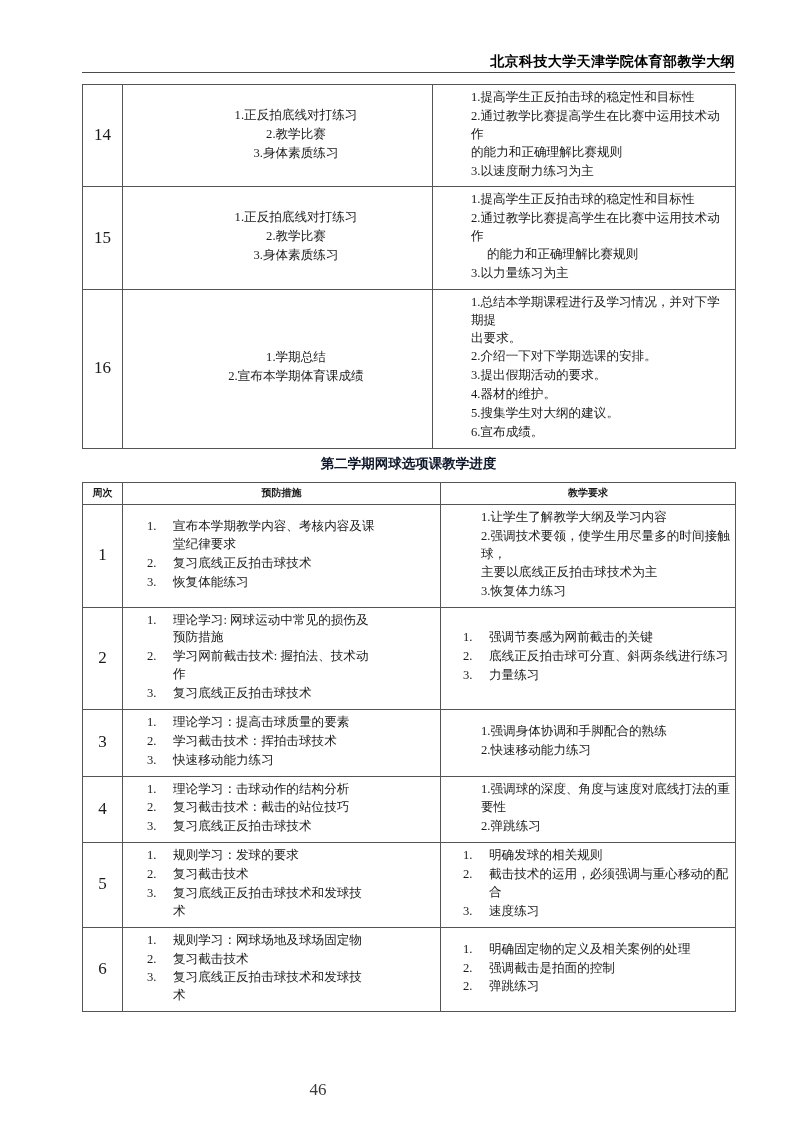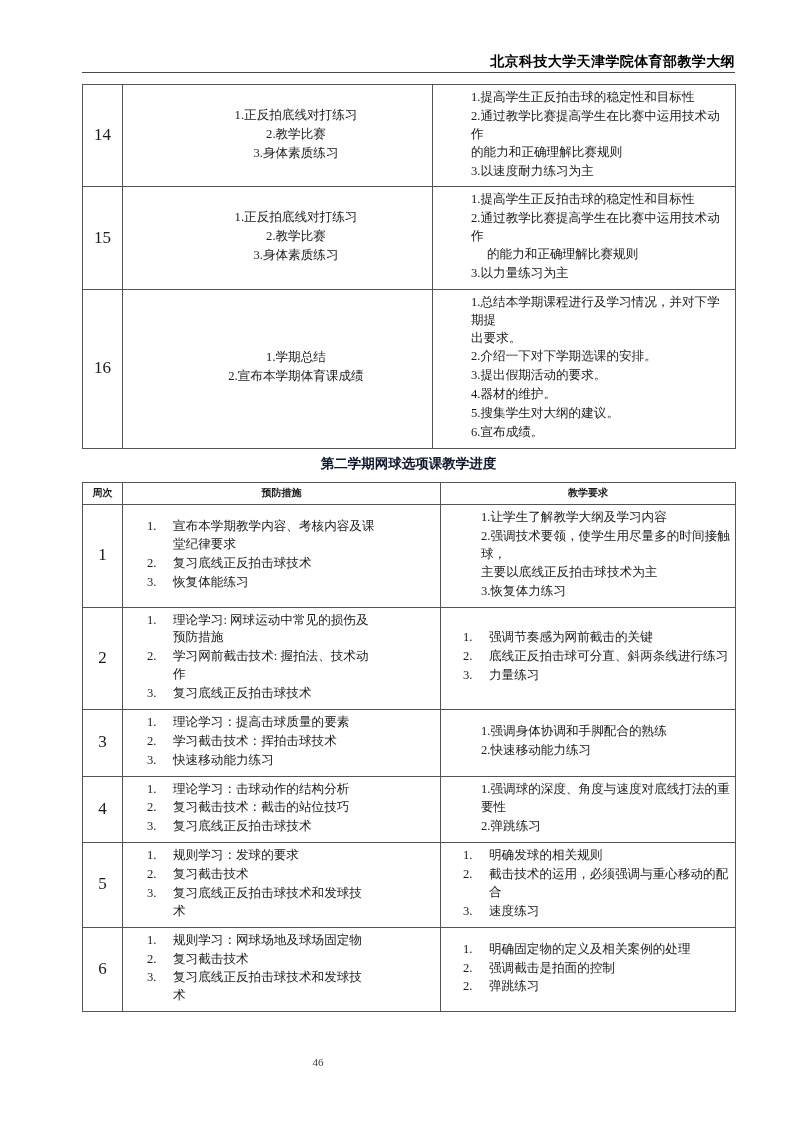--- a/index.html
+++ b/index.html
@@ -129,24 +129,24 @@
     font-family: "DejaVu Sans", "Liberation Sans", sans-serif;
     font-weight: bold;
     font-size: 13.5px;
     color: #0f172a;
   }
 
   
   .page-number {
     position: absolute;
     left: 0;
-    top: 1056px;
+    top: 1080px;
     width: 636px;
     text-align: center;
-    font-size: 11px;
+    font-size: 17px;
     color: #3a3a3a;
     font-family: "Liberation Serif", serif;
   }
 </style>
 </head>
 <body>
 
 <div class="page">
 
   <div class="header-zone">

